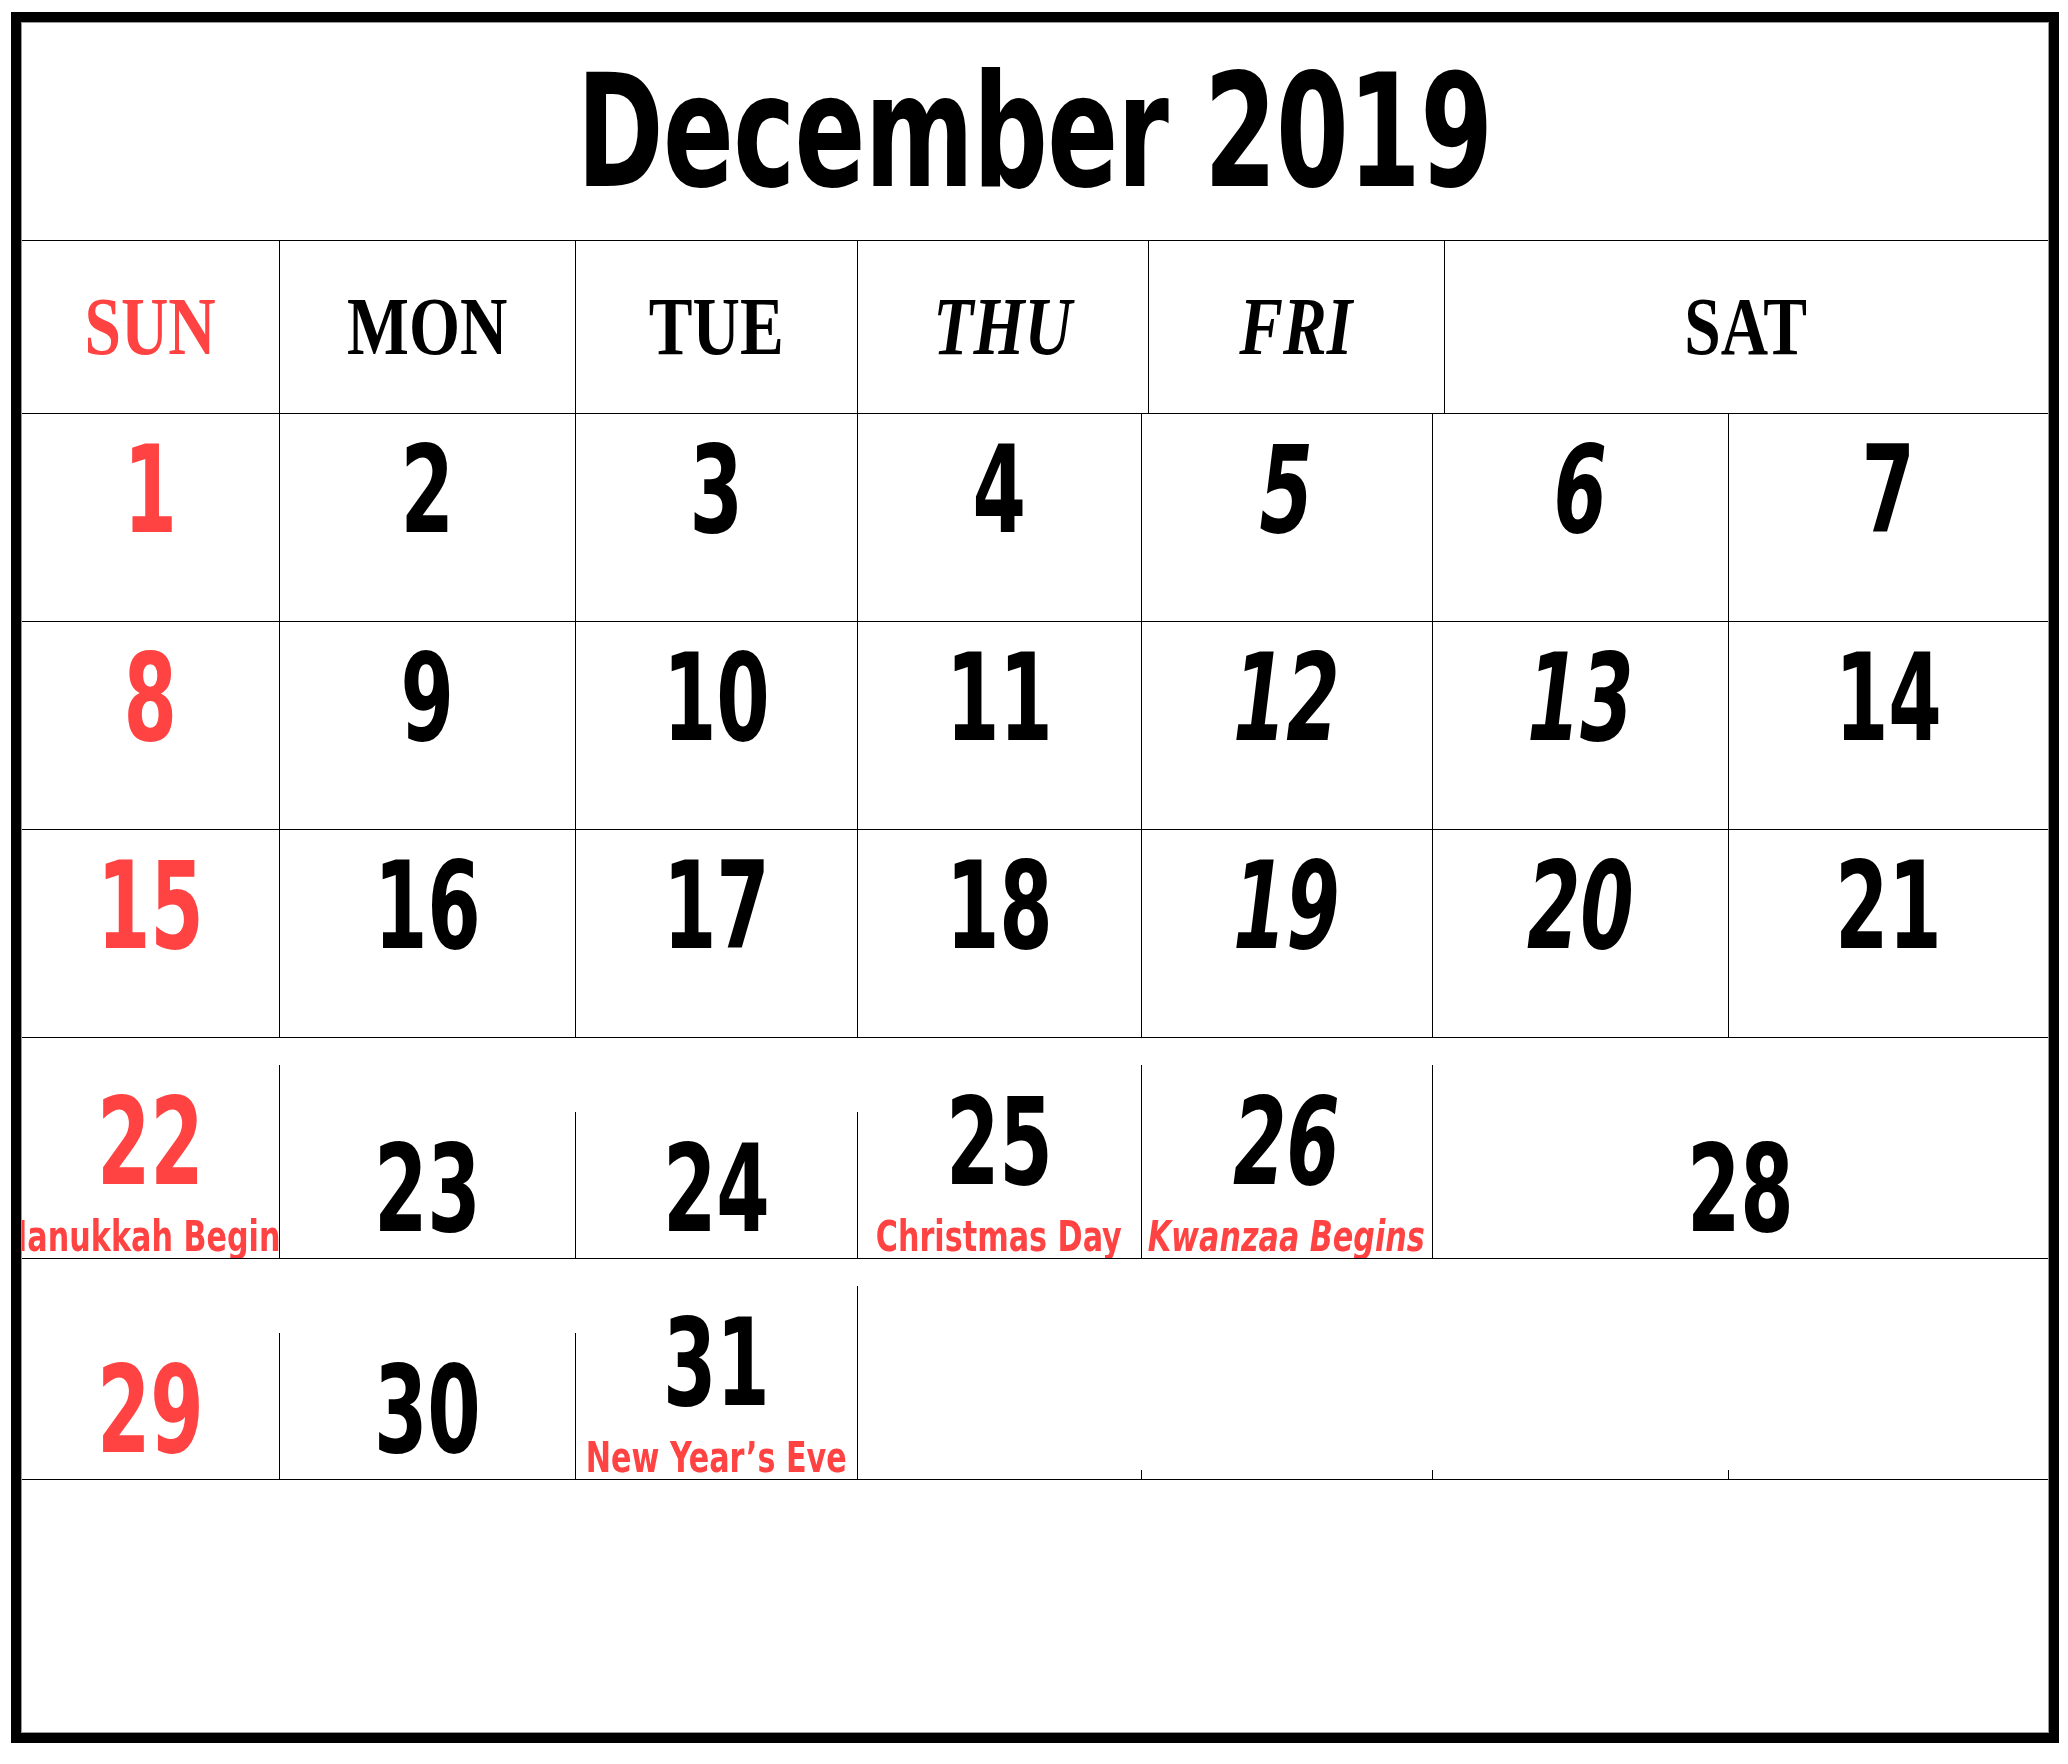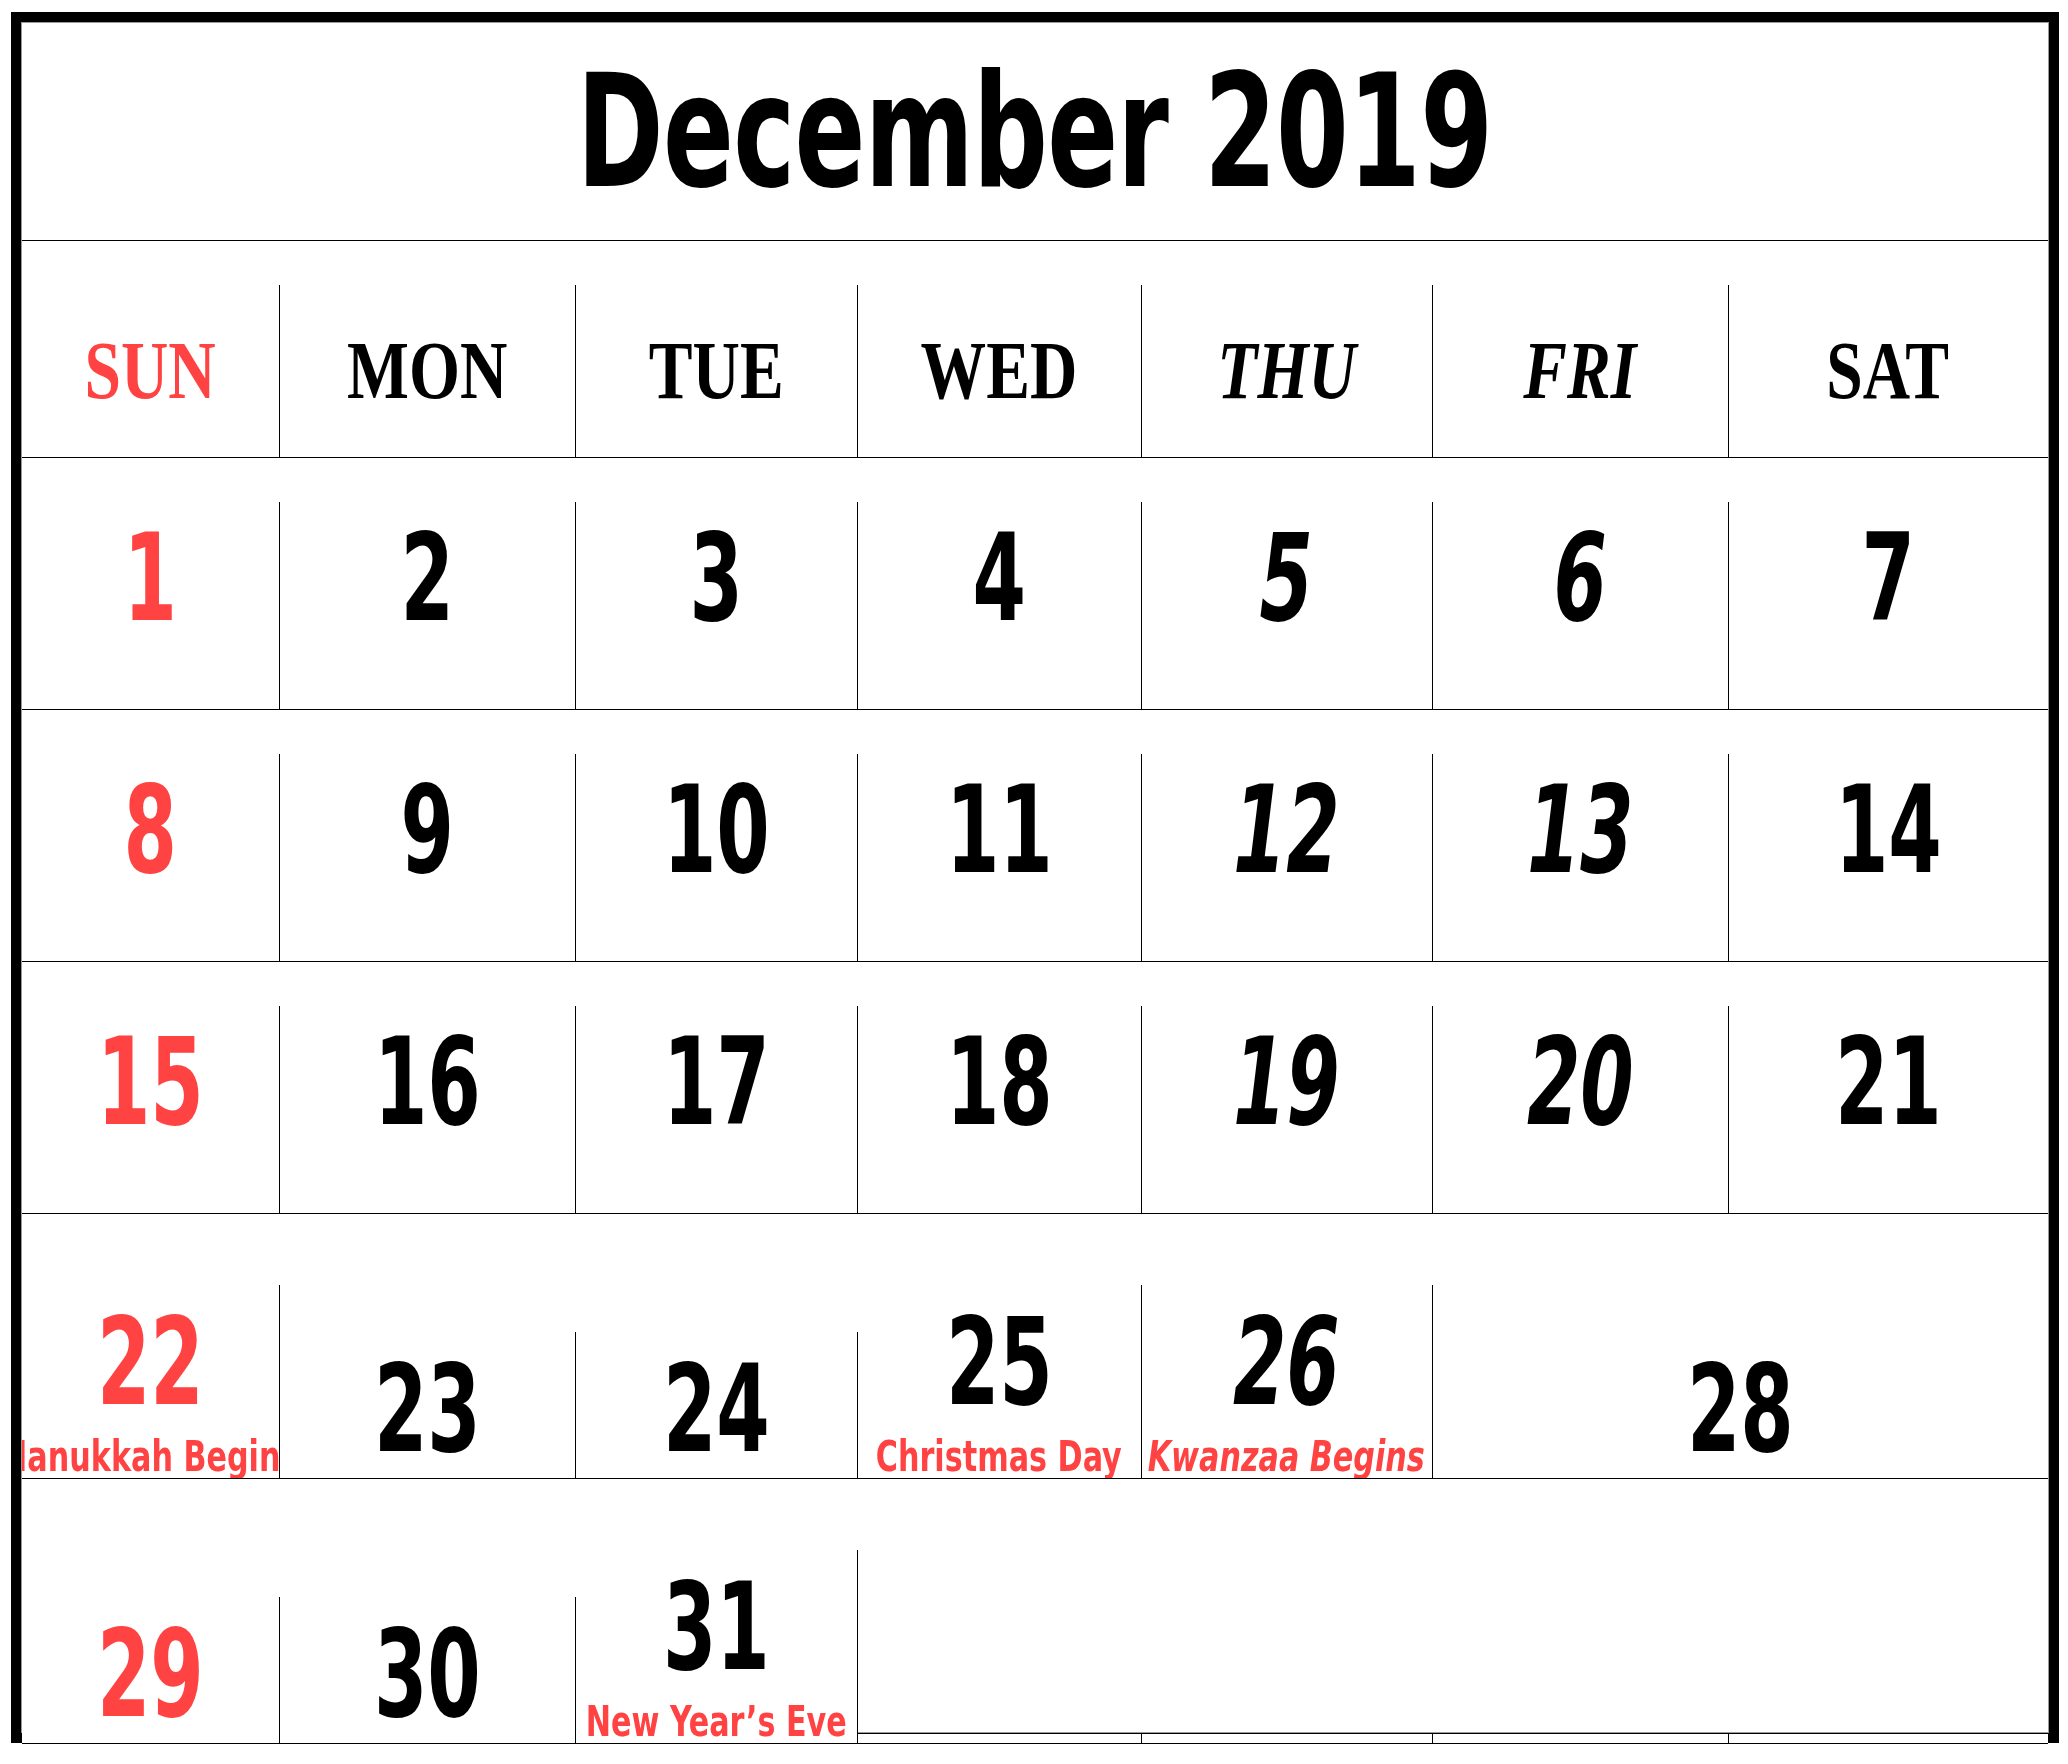--- a/index.html
+++ b/index.html
@@ -64,21 +64,20 @@
   .grid {
     flex: 1 1 auto;
     display: flex;
     flex-direction: column;
   }
 
   .row {
     display: flex;
     flex: 0 0 auto;
     width: 100%;
-    margin-top: 44px;
   }
 
   .row-head { height: 173px; }
   .row-week { height: 208px; }
   .row-week-events { height: 221px; align-items: flex-end; }
   .row-notes { height: 220px; }
 
   .cell {
     position: relative;
     box-sizing: border-box;
@@ -177,23 +176,20 @@
       <div class="row row-head">
         <div class="cell cell-head col-sun">
           <span class="dayname sunday">SUN</span>
         </div>
         <div class="cell cell-head col-mon">
           <span class="dayname">MON</span>
         </div>
         <div class="cell cell-head col-tue">
           <span class="dayname">TUE</span>
         </div>
-        <div class="cell cell-head col-wed">
-          <span class="dayname">WED</span>
-        </div>
         <div class="cell cell-head col-thu">
           <span class="dayname">THU</span>
         </div>
         <div class="cell cell-head col-fri">
           <span class="dayname">FRI</span>
         </div>
         <div class="cell cell-head col-sat last">
           <span class="dayname">SAT</span>
         </div>
       </div>

